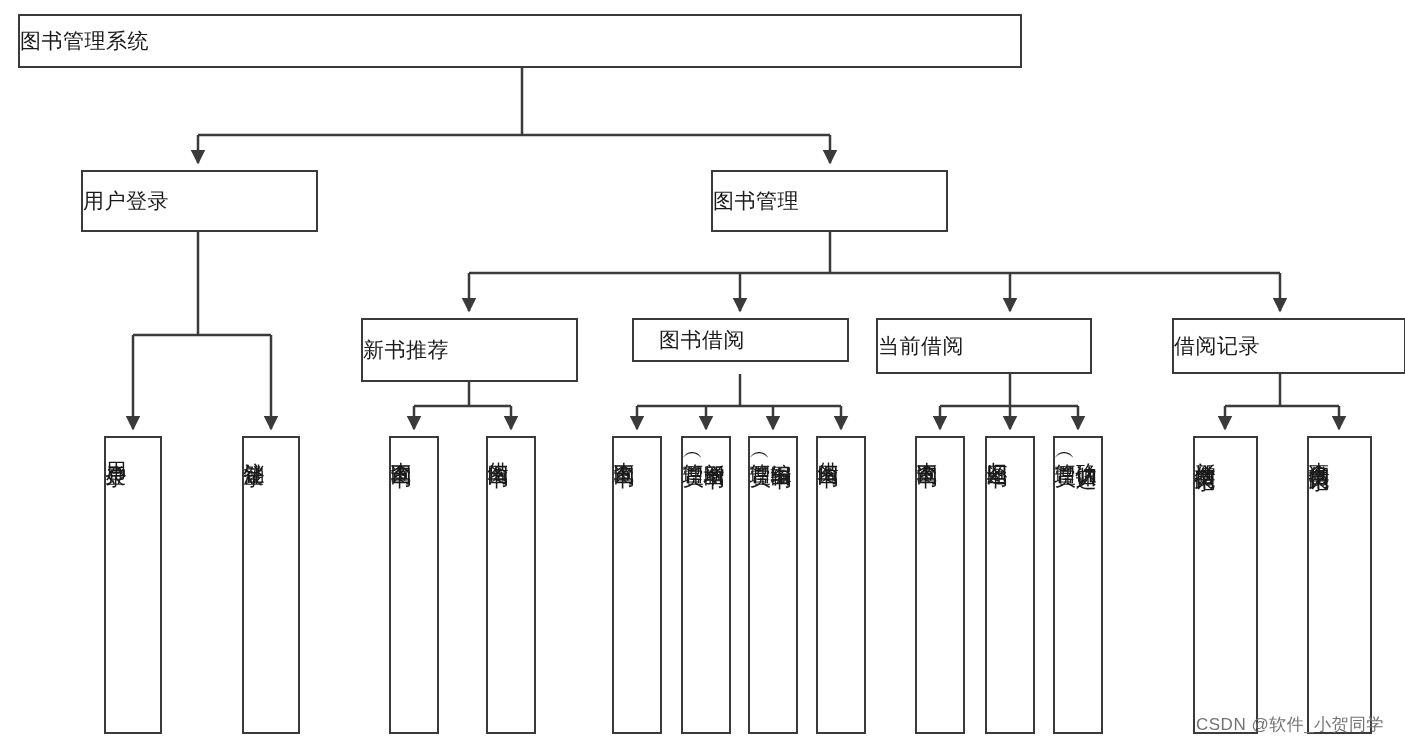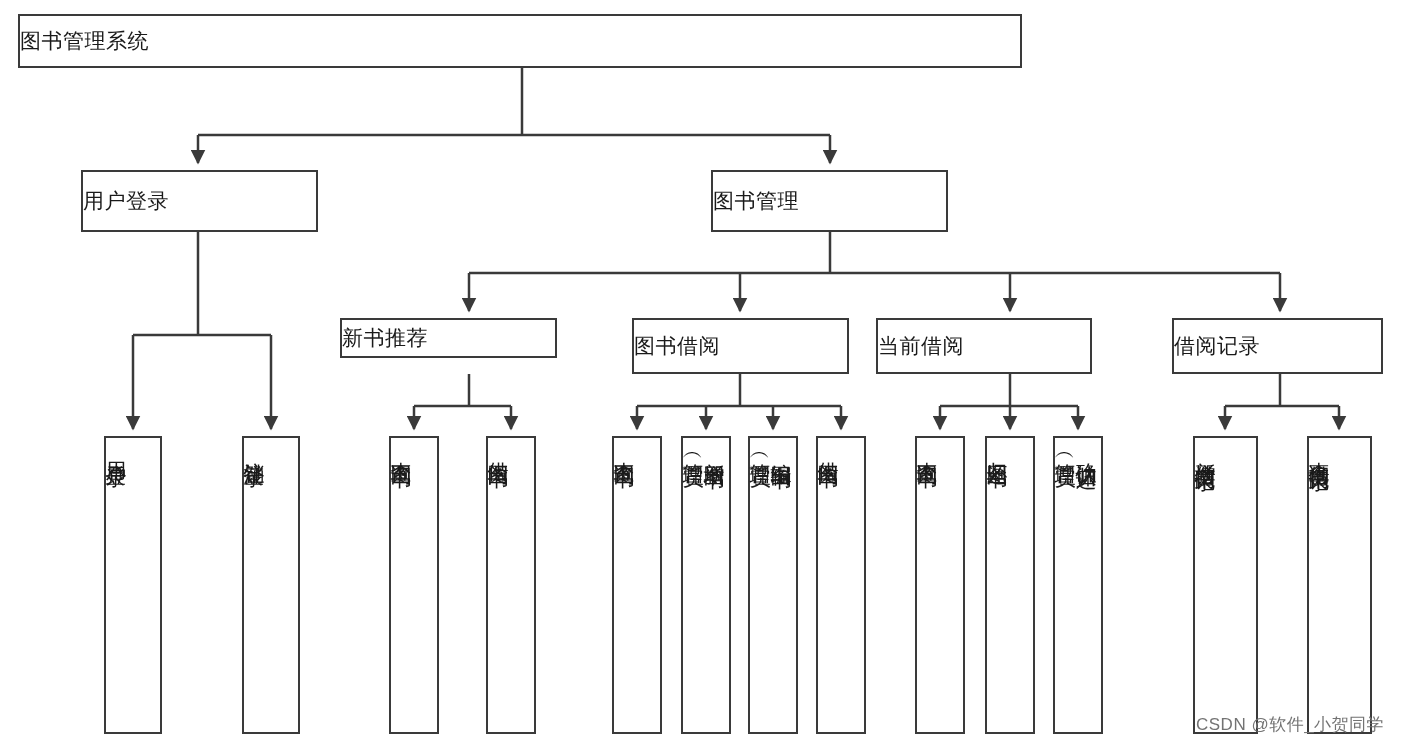--- a/index.html
+++ b/index.html
@@ -130,33 +130,33 @@
   </div>
 
   <div class="node horiz" style="left:81px; top:170px; width:237px; height:62px;">
     <span class="label">用户登录</span>
   </div>
 
   <div class="node horiz" style="left:711px; top:170px; width:237px; height:62px;">
     <span class="label">图书管理</span>
   </div>
 
-  <div class="node horiz" style="left:340px; top:318px; width:217px; height:40px;">
+  <div class="node horiz" style="left:361px; top:318px; width:217px; height:64px;">
     <span class="label">新书推荐</span>
   </div>
 
-  <div class="node horiz" style="left:632px; top:318px; width:217px; height:56px;">
+  <div class="node horiz" style="left:632px; top:318px; width:217px; height:44px;padding-left:25px;">
     <span class="label">图书借阅</span>
   </div>
 
   <div class="node horiz" style="left:876px; top:318px; width:216px; height:56px;">
     <span class="label">当前借阅</span>
   </div>
 
-  <div class="node horiz" style="left:1172px; top:318px; width:211px; height:56px;">
+  <div class="node horiz" style="left:1172px; top:318px; width:234px; height:56px;">
     <span class="label">借阅记录</span>
   </div>
 
   <div class="node vert" style="left:104px; top:436px; width:58px; height:298px;">
     <span class="label">用户登录</span>
   </div>
 
   <div class="node vert" style="left:242px; top:436px; width:58px; height:298px;">
     <span class="label">注销登录</span>
   </div>

